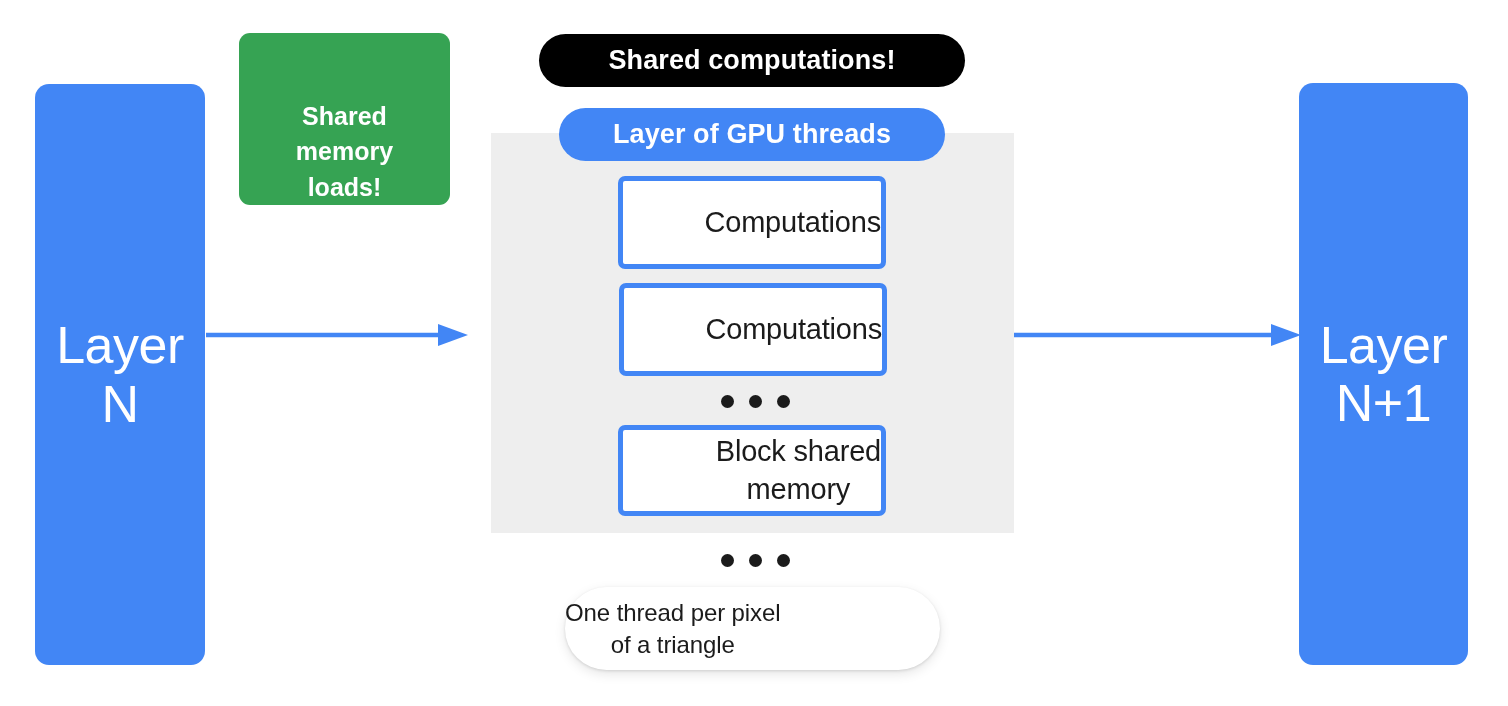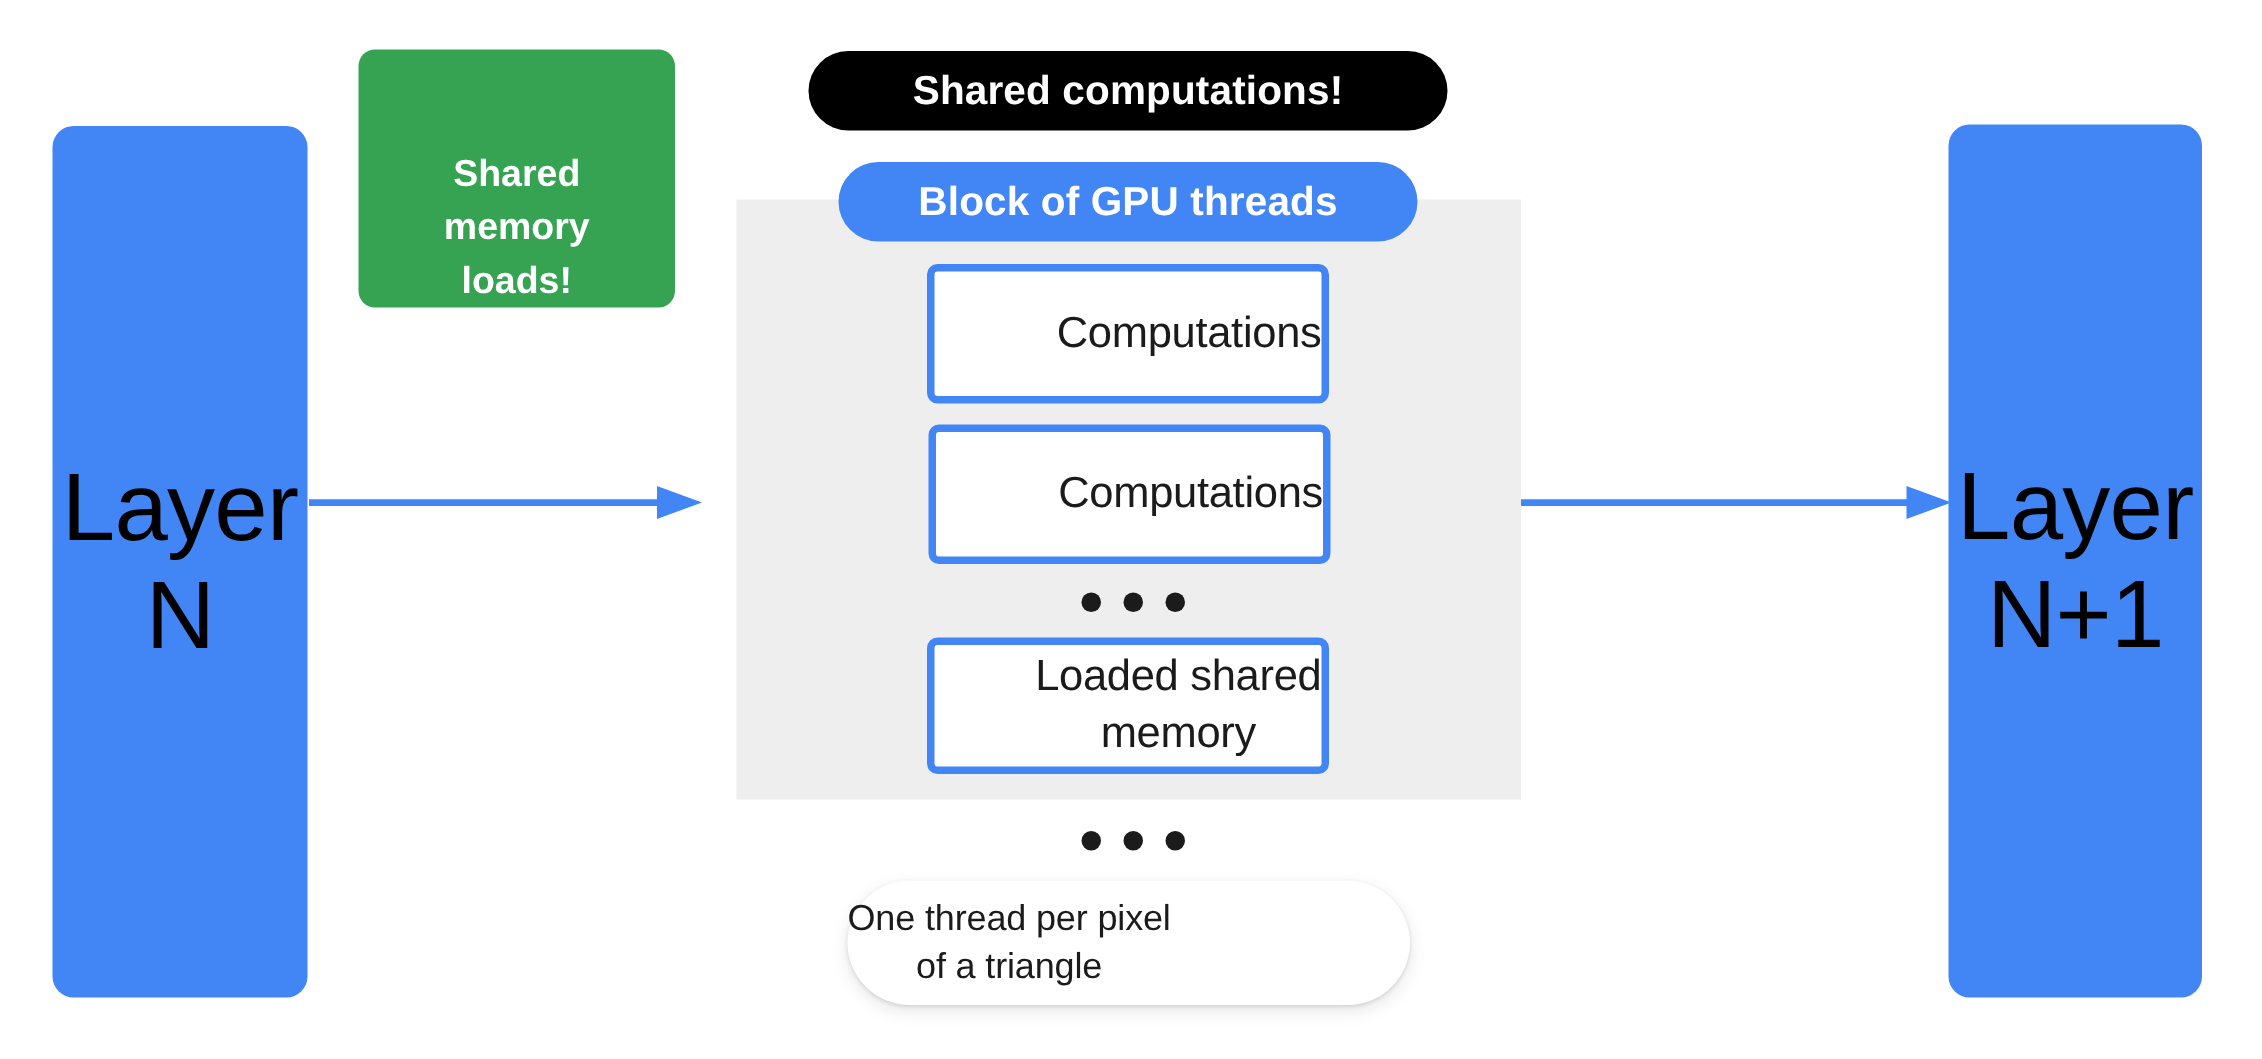--- a/index.html
+++ b/index.html
@@ -22,22 +22,22 @@
   .layer-block {
     position: absolute;
     background: #4286f5;
     border-radius: 14px;
     display: flex;
     align-items: center;
     justify-content: center;
     box-sizing: border-box;
   }
   .layer-block .layer-label {
-    color: #000000;
-    font-size: 64px;
+    color: #ffffff;
+    font-size: 52px;
     line-height: 1.12;
     font-weight: 400;
     text-align: center;
     letter-spacing: -0.5px;
     white-space: pre-line;
   }
   #layer-n       { left: 35px;   top: 84px;  width: 170px; height: 581px; }
   #layer-n-plus1 { left: 1299px; top: 83px;  width: 169px; height: 582px; }
 
   
@@ -187,39 +187,39 @@
     <polygon points="232,4 262,15 232,26" fill="#4286f5"></polygon>
   </svg>
 
   <div id="gpu-block-region"></div>
 
   <div class="pill pill-green" id="pill-shared-computations">
     <div class="pill-text">Shared computations!</div>
   </div>
 
   <div class="pill pill-blue" id="pill-block-of-gpu-threads">
-    <div class="pill-text">Block of GPU threads</div>
+    <div class="pill-text">Layer of GPU threads</div>
   </div>
 
   <div class="thread-box" id="thread-box-1">
     <div class="thread-text">Computations</div>
   </div>
 
   <div class="thread-box" id="thread-box-2">
     <div class="thread-text">Computations</div>
   </div>
 
   <div class="ellipsis" id="ellipsis-inner">
     <span class="dot"></span>
     <span class="dot"></span>
     <span class="dot"></span>
   </div>
 
   <div class="thread-box" id="thread-box-3">
-    <div class="thread-text">Loaded shared
+    <div class="thread-text">Block shared
 memory</div>
   </div>
 
   <div class="ellipsis" id="ellipsis-outer">
     <span class="dot"></span>
     <span class="dot"></span>
     <span class="dot"></span>
   </div>
 
   <div id="pill-one-thread">

